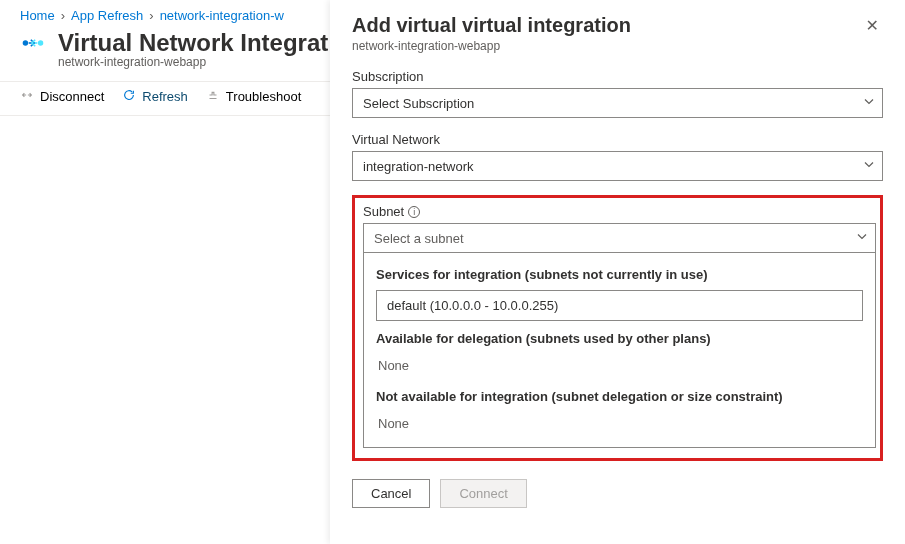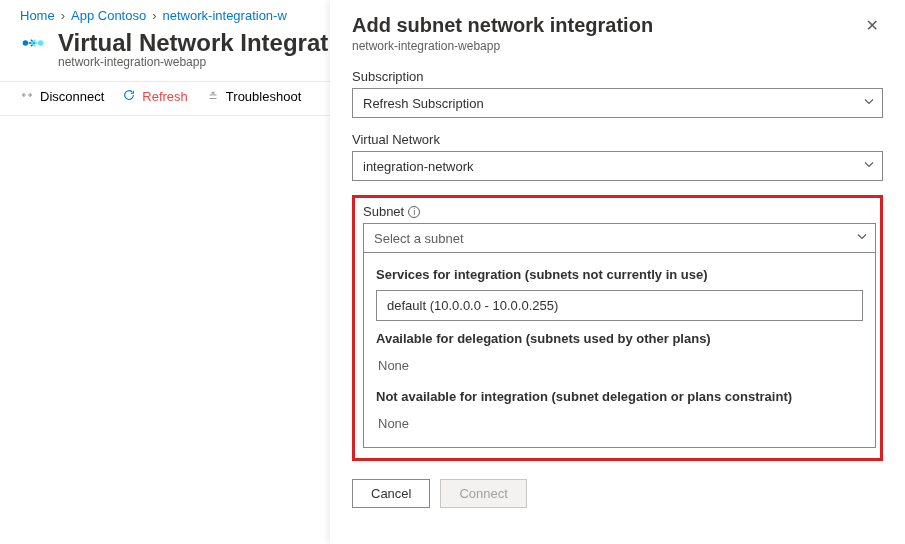--- a/index.html
+++ b/index.html
@@ -34,21 +34,21 @@
   .page-subtitle {
     font-size: 12px; color: #605e5c; padding-left: 58px; margin-top:-2px; padding-bottom:12px;
   }
   .toolbar {
     display: flex; align-items: center; gap: 18px;
     padding: 6px 20px 10px 20px;
     border-top: 1px solid #edebe9;
     border-bottom: 1px solid #edebe9;
     font-size: 13px;
   }
-  .toolbar .tool { display: inline-flex; align-items: center; gap: 6px; cursor: pointer; color: #ef4444;}
+  .toolbar .tool { display: inline-flex; align-items: center; gap: 6px; cursor: pointer; color: #0c4a6e;}
   .toolbar .tool.disabled { color: #000000; cursor: default; }
   .toolbar .tool svg { width:14px; height:14px; }
   .toolbar .ticon { color:#0078d4;}
   .toolbar .disabled .ticon { color:#a19f9d;}
 
   
   .panel {
     position: absolute;
     top: 0; right: 0; bottom: 0;
     width: 575px;
@@ -125,21 +125,21 @@
     display:inline-flex;align-items:center;justify-content:center;
     font-size:9px;color:#605e5c;
   }
 </style>
 </head>
 <body>
 
 <nav class="breadcrumb">
   <a href="#">Home</a>
   <span class="sep">›</span>
-  <a href="#">App Contoso</a>
+  <a href="#">App Refresh</a>
   <span class="sep">›</span>
   <a href="#">network-integration-w</a>
 </nav>
 
 <div class="page-header">
   <span class="page-icon">
     <svg viewBox="0 0 24 24" width="26" height="26">
       <circle cx="5" cy="12" r="2.5" fill="#0078d4"></circle>
       <circle cx="19" cy="12" r="2.5" fill="#50e6ff"></circle>
       <path d="M8 12 h3" stroke="#0078d4" stroke-width="1.5" fill="none"></path>
@@ -177,31 +177,31 @@
           <path d="M4 8 h3 v-3 h2 v3 h3 M4 12 h8" stroke="currentColor" stroke-width="1.3" fill="none"></path>
         </svg>
     </span>
     <span>Troubleshoot</span>
   </span>
 </div>
 
 <div class="panel">
   <div class="panel-header">
     <div>
-      <div class="panel-title">Add subnet network integration</div>
+      <div class="panel-title">Add virtual virtual integration</div>
       <div class="panel-subtitle">network-integration-webapp</div>
     </div>
     <div class="close-btn">
       <span>✕</span>
     </div>
   </div>
 
   <div class="field-label">Subscription</div>
   <div class="select-wrap">
-    <div class="select-box">Refresh Subscription</div>
+    <div class="select-box">Select Subscription</div>
     <span class="chev">
       <svg width="12" height="12" viewBox="0 0 12 12">
           <path d="M2 4 l4 4 l4 -4" stroke="#605e5c" stroke-width="1.2" fill="none"></path>
         </svg>
     </span>
   </div>
 
   <div class="field-label">Virtual Network</div>
   <div class="select-wrap">
     <div class="select-box">integration-network</div>
@@ -226,21 +226,21 @@
       </span>
     </div>
 
     <div class="dropdown-panel">
       <div class="group-title">Services for integration (subnets not currently in use)</div>
       <div class="option-row">default (10.0.0.0 - 10.0.0.255)</div>
 
       <div class="group-title">Available for delegation (subnets used by other plans)</div>
       <div class="none-row">None</div>
 
-      <div class="group-title">Not available for integration (subnet delegation or plans constraint)</div>
+      <div class="group-title">Not available for integration (subnet delegation or size constraint)</div>
       <div class="none-row">None</div>
     </div>
   </div>
 
   <div class="panel-footer">
     <button class="btn primary">Cancel</button>
     <button class="btn disabled">Connect</button>
   </div>
 </div>
 

